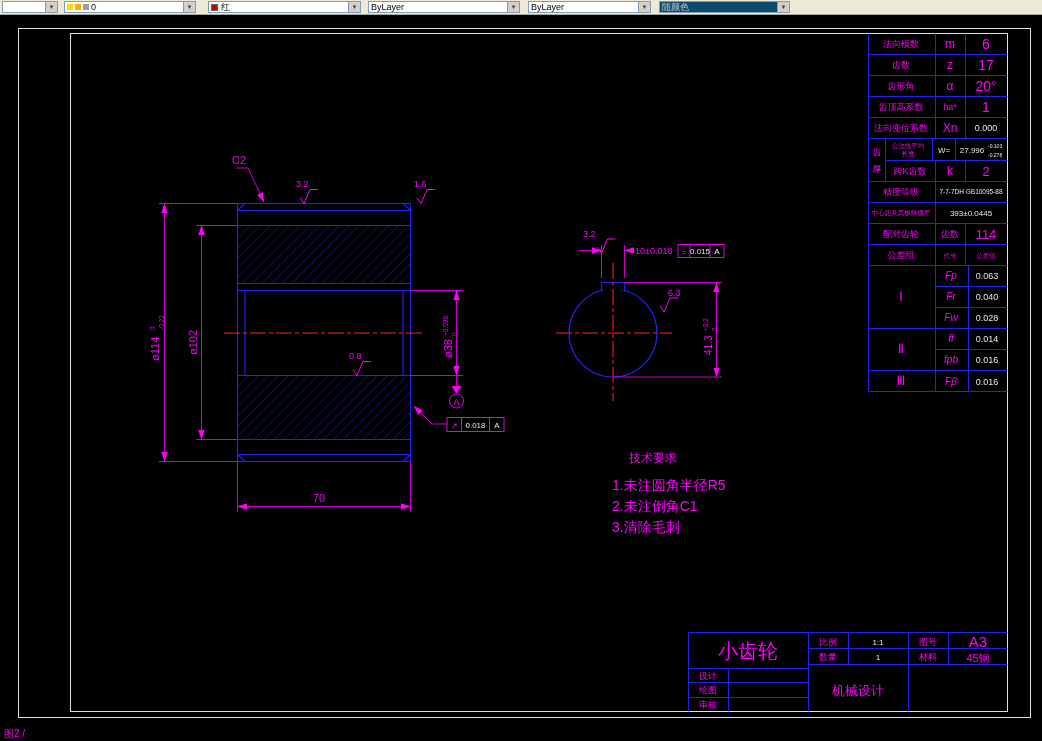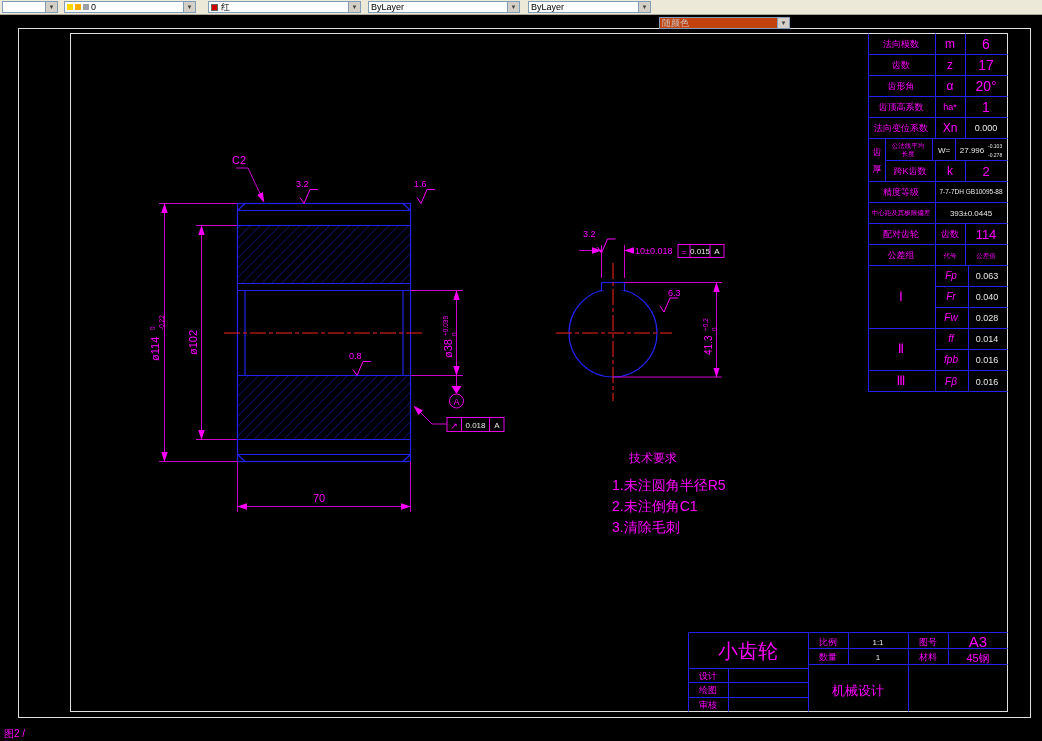--- a/index.html
+++ b/index.html
@@ -7,21 +7,21 @@
        font-family:"Liberation Sans", sans-serif;}
   
   .toolbar{position:absolute;top:0;left:0;width:1042px;height:14px;
            background:#ece9d8;border-bottom:1px solid #aca899;z-index:5;}
   .combo{position:absolute;top:1px;height:12px;background:#fff;border:1px solid #7f9db9;
          display:flex;align-items:center;font-size:9px;color:#000;
          padding-left:2px;box-sizing:border-box;}
   .combo .arrow{margin-left:auto;width:11px;height:100%;background:#d4d0c8;
          border-left:1px solid #7f9db9;display:flex;align-items:center;
          justify-content:center;font-size:6px;color:#444;}
-  .combo.dark{background:#c2410c;color:#c8c8c8;margin-top:16px;}
+  .combo.dark{background:#0c4a6e;color:#c8c8c8;}
   .swatch{width:7px;height:7px;display:inline-block;margin-right:3px;border:1px solid #666;box-sizing:border-box;}
   .sw-red{background:#d00000;}
   .micon{width:6px;height:6px;display:inline-block;margin-right:2px;}
   
   svg{position:absolute;top:0;left:0;}
   text{fill:#ff00ff;}
   .mid{text-anchor:middle;}
   .tl{font-size:9px;text-anchor:middle;}
   .tl7{font-size:6.5px;text-anchor:middle;}
   .ts{font-size:12px;text-anchor:middle;}

